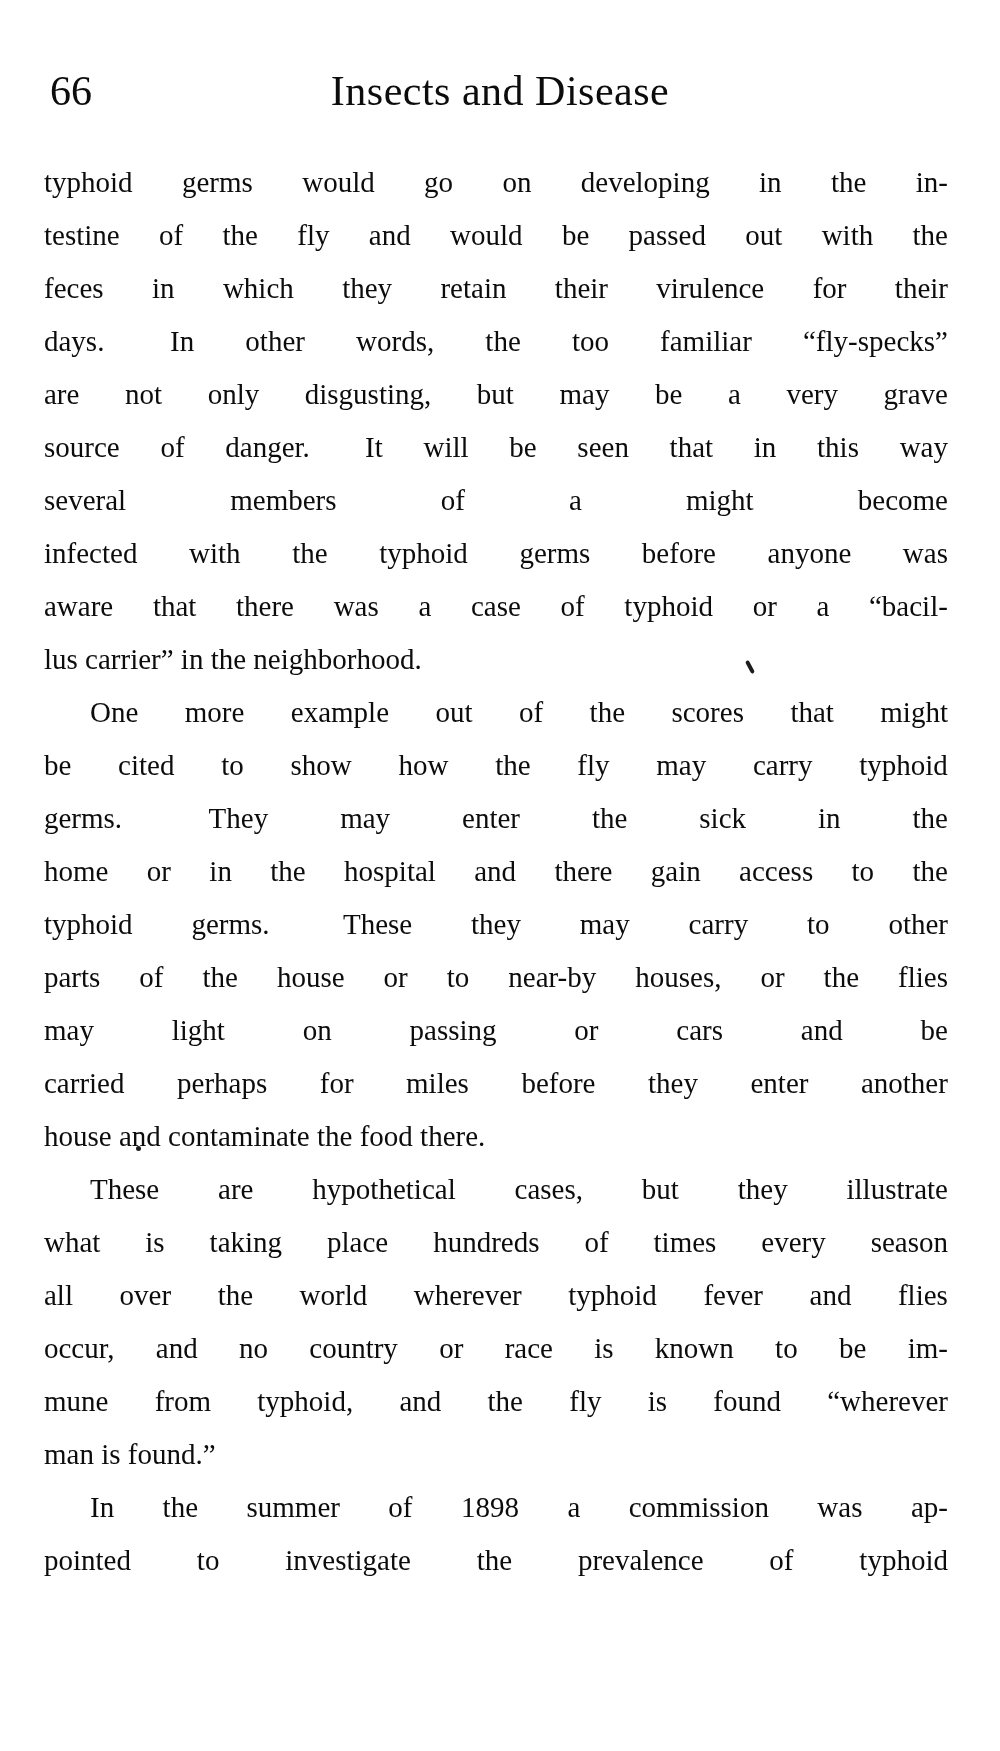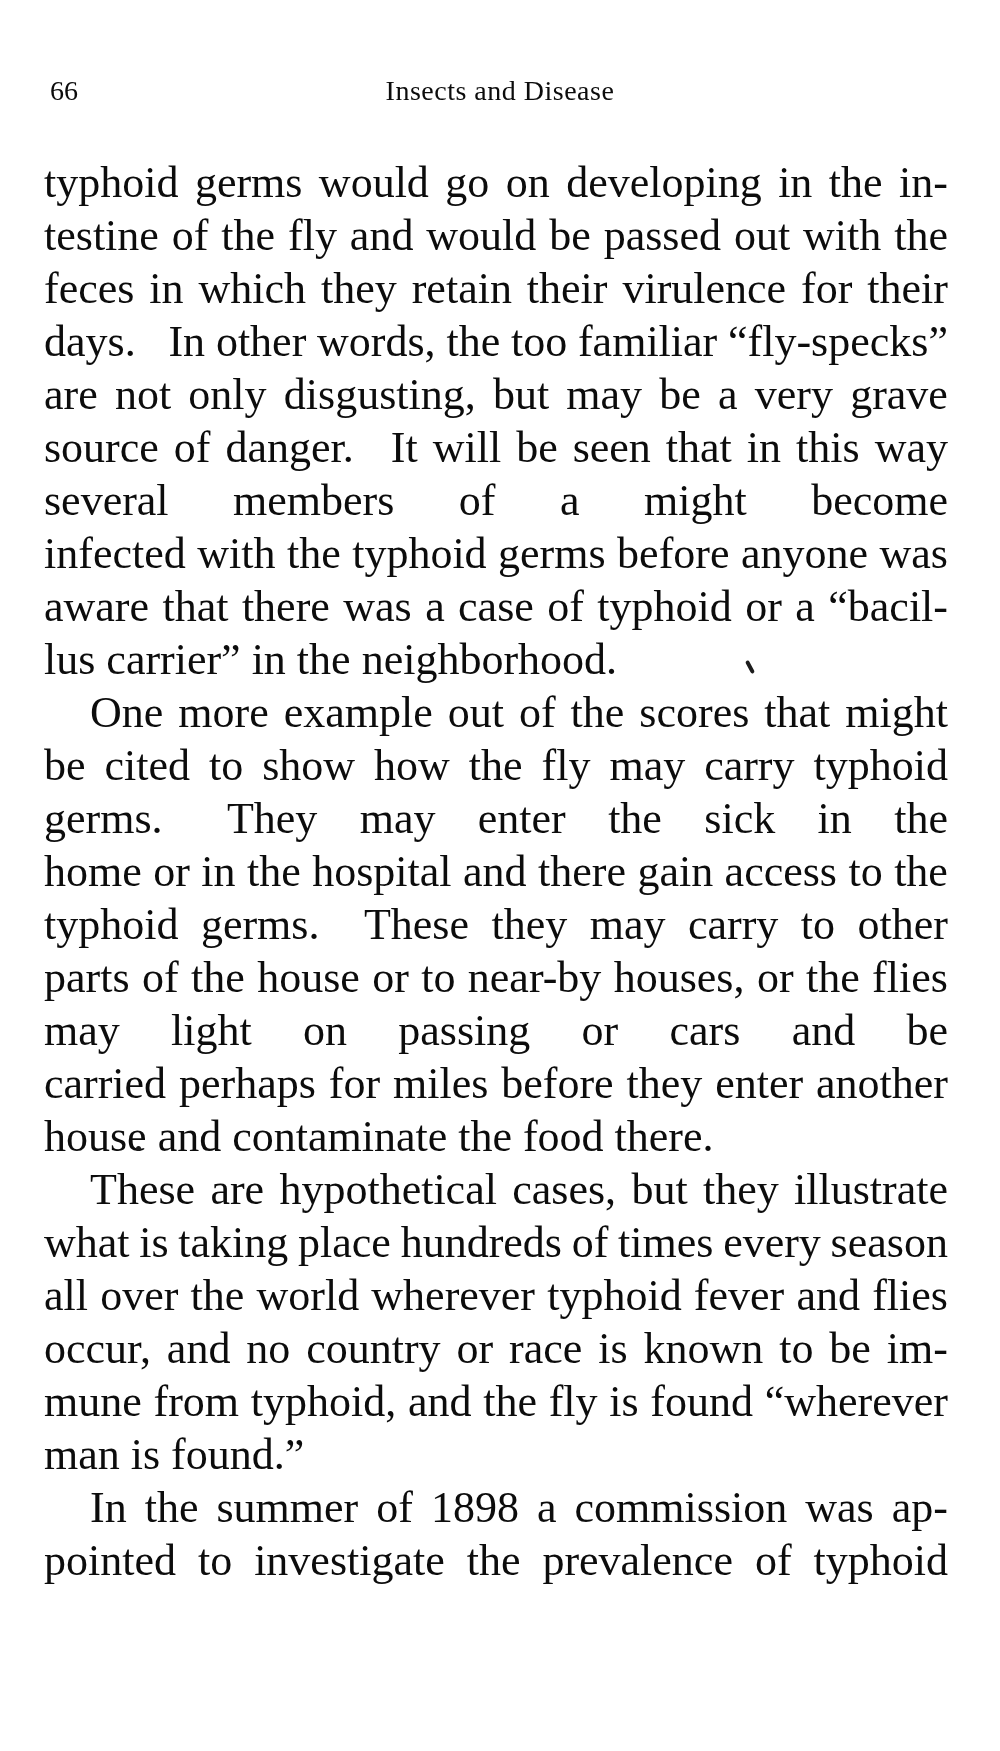--- a/index.html
+++ b/index.html
@@ -20,21 +20,21 @@
     position: absolute;
     inset: 0;
     background: #ffffff;
   }
   .header {
     position: absolute;
     top: 66px;
     left: 0;
     width: 1000px;
     height: 50px;
-    font-size: 28px;
+    font-size: 42px;
     line-height: 50px;
   }
   .pagenum {
     position: absolute;
     left: 50px;
     top: 0;
   }
   .title {
     display: block;
     text-align: center;
@@ -42,21 +42,21 @@
   }
   .body-text {
     position: absolute;
     top: 156px;
     left: 44px;
     width: 904px;
   }
   .line {
     height: 53px;
     line-height: 53px;
-    font-size: 44px;
+    font-size: 29px;
     display: flex;
     justify-content: space-between;
     align-items: flex-end;
   }
   .line.left {
     display: block;
     white-space: normal;
   }
   .line.indent {
     padding-left: 46px;

